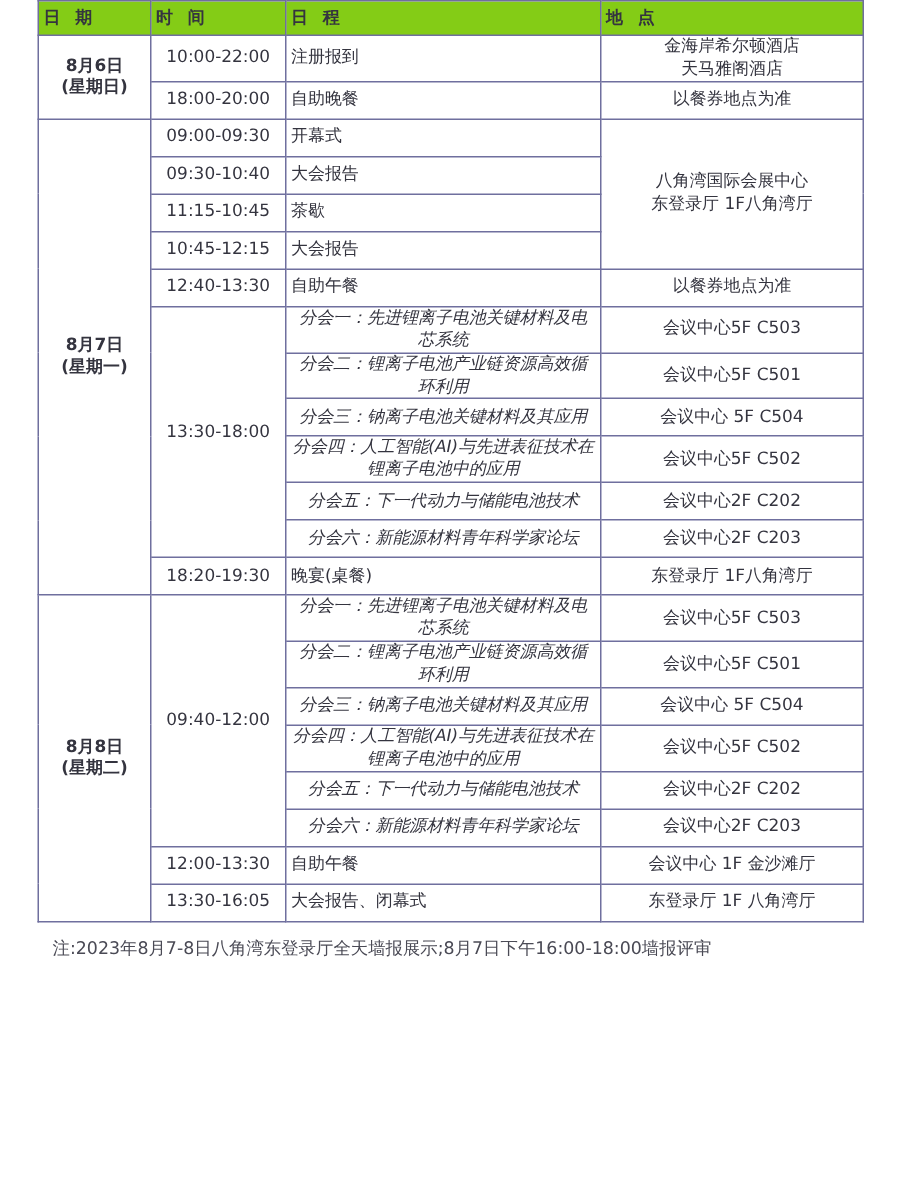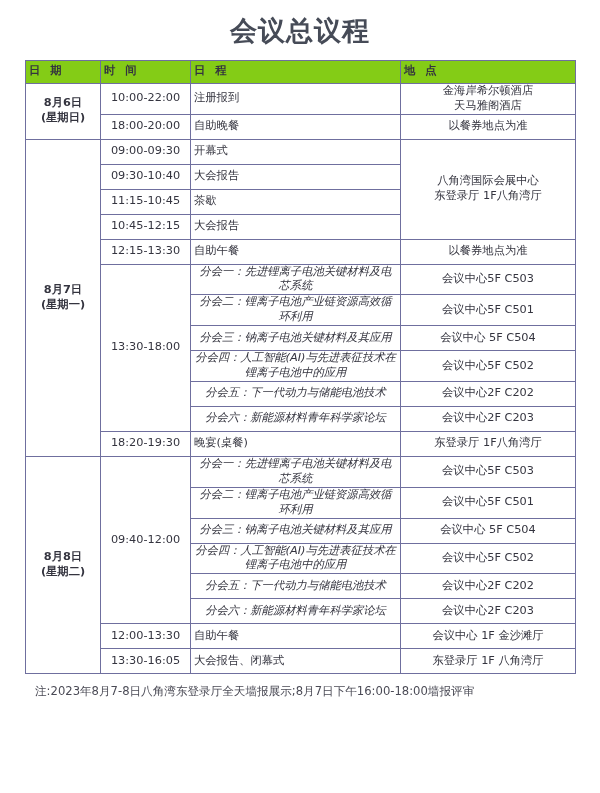--- a/index.html
+++ b/index.html
@@ -98,21 +98,20 @@
     color: #4a4a55;
     letter-spacing: 0px;
     line-height: 1.4;
   }
 </style>
 </head>
 <body>
 
 <div class="page">
 
-  <div class="title">会议总议程</div>
 
   <div class="table-wrap">
     <table class="agenda">
       <colgroup>
         <col class="col-date">
         <col class="col-time">
         <col class="col-sess">
         <col class="col-place">
       </colgroup>
       <thead>
@@ -147,21 +146,21 @@
           </tr>
           <tr>
             <td class="time-cell">11:15-10:45</td>
             <td class="sess-center rowh-24">茶歇</td>
           </tr>
           <tr>
             <td class="time-cell">10:45-12:15</td>
             <td class="sess-center rowh-24">大会报告</td>
           </tr>
           <tr>
-            <td class="time-cell">12:15-13:30</td>
+            <td class="time-cell">12:40-13:30</td>
             <td class="sess-center rowh-24">自助午餐</td>
             <td class="place-cell">以餐券地点为准</td>
           </tr>
           <tr>
             <td class="time-cell" rowspan="6">13:30-18:00</td>
             <td class="sess-left rowh-24"><span class="lead">分会一：</span>先进锂离子电池关键材料及电芯系统</td>
             <td class="place-cell">会议中心5F  C503</td>
           </tr>
           <tr>
             <td class="sess-left rowh-24"><span class="lead">分会二：</span>锂离子电池产业链资源高效循环利用</td>

